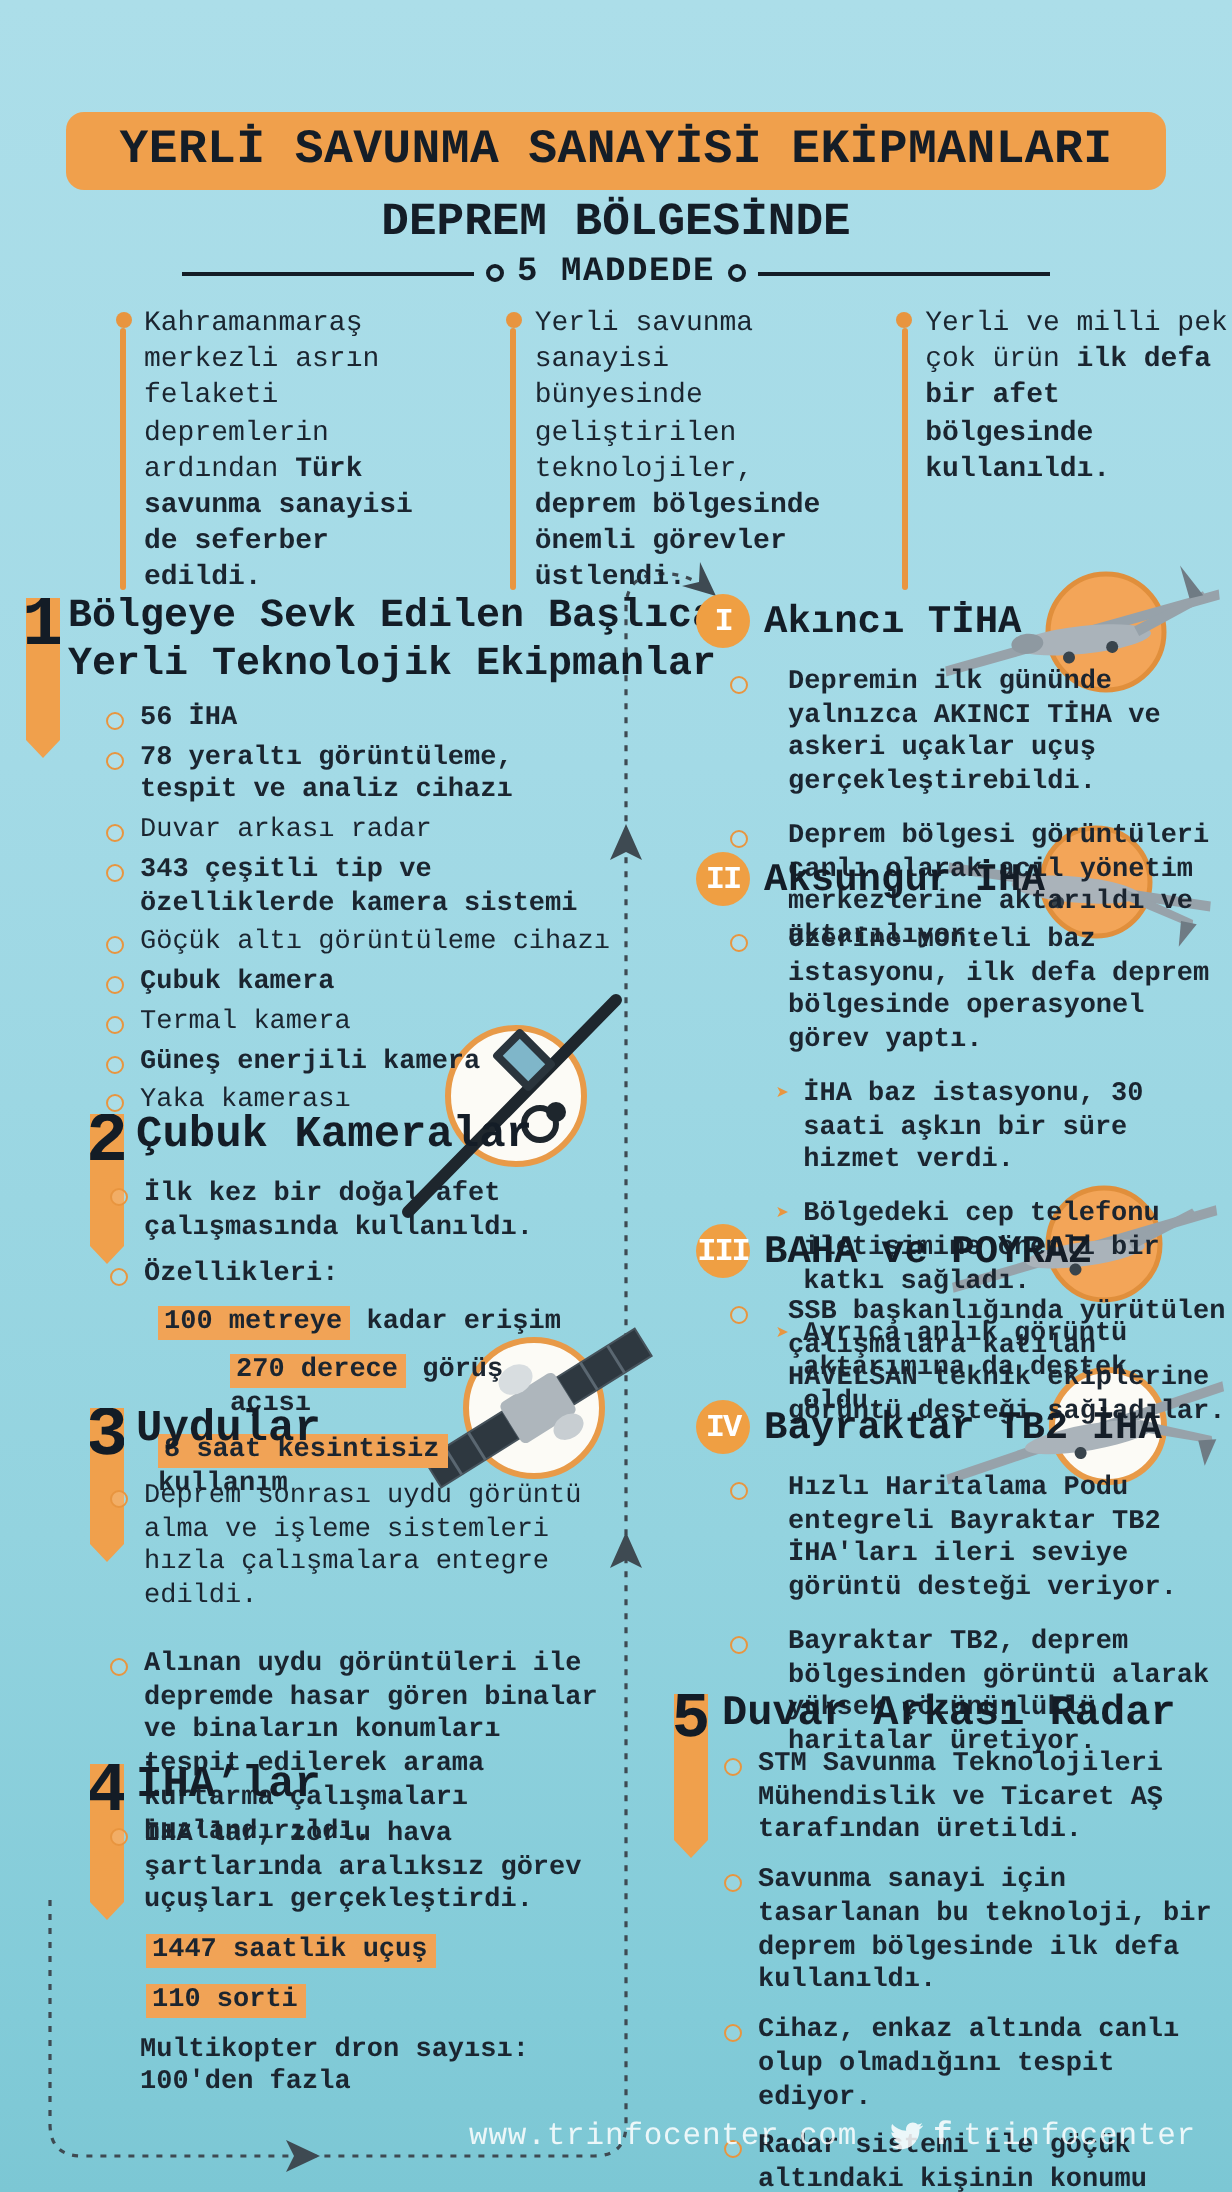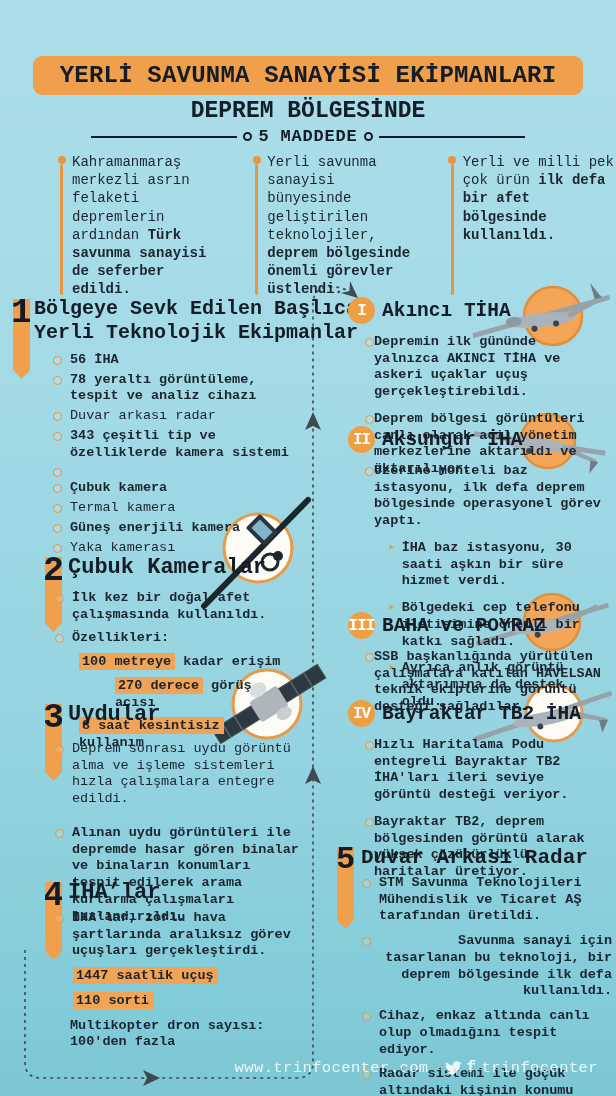--- a/index.html
+++ b/index.html
@@ -32,21 +32,21 @@
   .brow{display:flex;gap:8px;}
   .bdot{flex:none;width:7px;height:7px;border:1.5px solid #E8953F;border-radius:50%;margin-top:4px;background:rgba(255,255,255,.15);}
   .btxt{font-size:13.5px;line-height:1.24;}
   .hl{background:#F1A356;font-weight:bold;padding:1px 4px 1px 3px;}
   .sb{font-weight:600;}
   
   .rhead{display:flex;align-items:center;gap:7px;margin-bottom:6px;}
   .rnum{flex:none;width:27px;height:27px;border-radius:50%;background:#EF9F43;color:#fff;font-weight:bold;
     font-size:16px;display:flex;align-items:center;justify-content:center;letter-spacing:-1px;}
   .rtitle{font-size:19.5px;font-weight:bold;color:#141D27;}
-  .rp{display:flex;gap:0;margin-top:10px;padding-left:17px;}
+  .rp{display:flex;gap:20px;margin-top:10px;padding-left:17px;}
   .rp .btxt{width:228px;}
   .sub{display:flex;gap:7px;margin-top:10px;padding-left:40px;}
   .sub-arrow{flex:none;color:#E8953F;font-size:11px;line-height:1.5;}
   .sub .btxt{width:210px;}
   
   .footer{position:absolute;top:1059px;left:0;width:598px;display:flex;justify-content:flex-end;align-items:flex-start;gap:16px;
     color:rgba(255,255,255,.85);font-size:15.5px;letter-spacing:.4px;}
   .social{display:flex;align-items:center;gap:5px;}
   .fb-glyph{font-weight:bold;font-size:16px;}
   .flow-svg{position:absolute;left:0;top:0;z-index:0;}
@@ -183,20 +183,21 @@
     <div class="brow" style="margin-bottom:3px;">
         <span class="bdot"></span>
         <span class="btxt">Duvar arkası radar</span>
       </div>
     <div class="brow" style="margin-bottom:3px;">
         <span class="bdot"></span>
         <span class="btxt" style="font-weight:bold;">343 çeşitli tip ve özelliklerde kamera sistemi</span>
       </div>
     <div class="brow" style="margin-bottom:3px;">
         <span class="bdot"></span>
+        <span class="btxt">Göçük altı görüntüleme cihazı</span>
       </div>
     <div class="brow" style="margin-bottom:3px;">
         <span class="bdot"></span>
         <span class="btxt" style="font-weight:bold;">Çubuk kamera</span>
       </div>
     <div class="brow" style="margin-bottom:3px;">
         <span class="bdot"></span>
         <span class="btxt">Termal kamera</span>
       </div>
     <div class="brow" style="margin-bottom:3px;">
@@ -324,21 +325,21 @@
     <span class="ribbon-num" style="font-size:32px;">5</span>
   </div>
   <div class="sec-title content abs" style="left:361px;top:846px;font-size:21px;">Duvar Arkası Radar</div>
   <div class="content abs" style="left:362px;top:875px;width:250px;">
     <div class="brow">
         <span class="bdot"></span>
         <span class="btxt sb">STM Savunma Teknolojileri Mühendislik ve Ticaret AŞ tarafından üretildi.</span>
       </div>
     <div class="brow" style="margin-top:8px;">
         <span class="bdot"></span>
-        <span class="btxt" style="font-weight:bold;text-align:right;">Savunma sanayi için tasarlanan bu teknoloji, bir deprem bölgesinde ilk defa kullanıldı.</span>
+        <span class="btxt" style="font-weight:bold;">Savunma sanayi için tasarlanan bu teknoloji, bir deprem bölgesinde ilk defa kullanıldı.</span>
       </div>
     <div class="brow" style="margin-top:8px;">
         <span class="bdot"></span>
         <span class="btxt sb">Cihaz, enkaz altında canlı olup olmadığını tespit ediyor.</span>
       </div>
     <div class="brow" style="margin-top:8px;">
         <span class="bdot"></span>
         <span class="btxt" style="font-weight:bold;">Radar sistemi ile göçük altındaki kişinin konumu arama kurtarma ekiplerine bildiriliyor.</span>
       </div>
     <div class="brow" style="margin-top:8px;">

